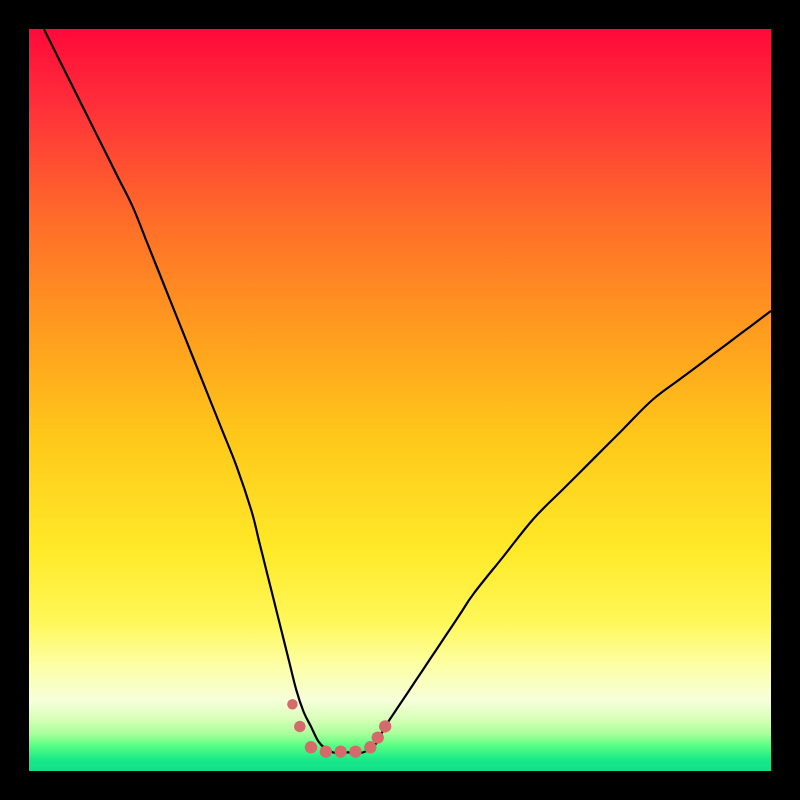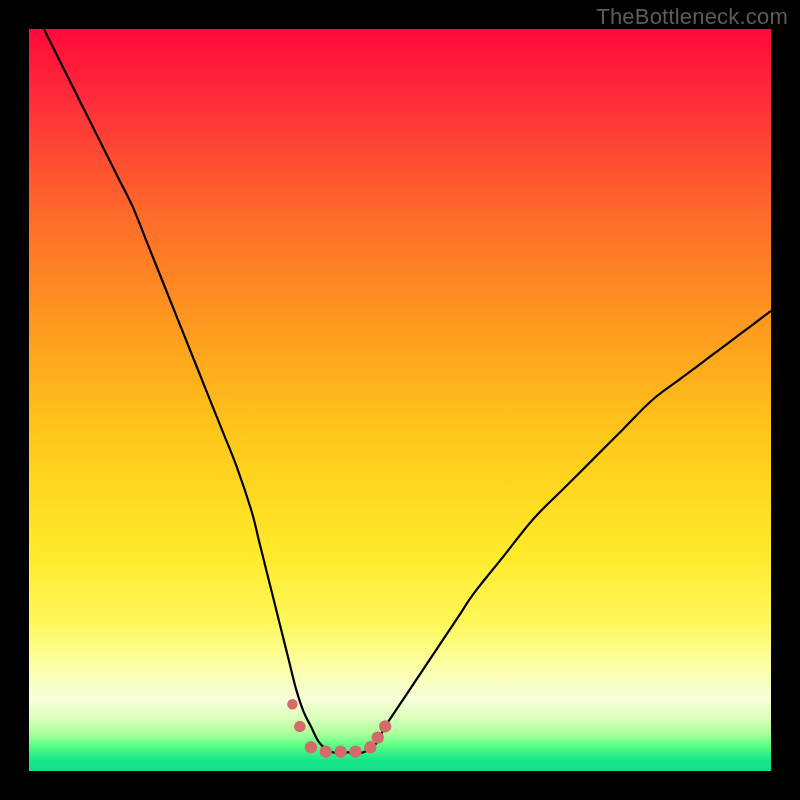--- a/index.html
+++ b/index.html
@@ -78,14 +78,13 @@
           <circle cx="296.80" cy="722.71" r="6.20" fill="#d46a6a" stroke="#d46a6a" stroke-width="0"></circle>
           <circle cx="311.64" cy="722.71" r="6.20" fill="#d46a6a" stroke="#d46a6a" stroke-width="0"></circle>
           <circle cx="326.48" cy="722.71" r="6.20" fill="#d46a6a" stroke="#d46a6a" stroke-width="0"></circle>
           <circle cx="341.32" cy="718.26" r="6.20" fill="#d46a6a" stroke="#d46a6a" stroke-width="0"></circle>
           <circle cx="348.74" cy="708.61" r="6.20" fill="#d46a6a" stroke="#d46a6a" stroke-width="0"></circle>
           <circle cx="356.16" cy="697.48" r="6.20" fill="#d46a6a" stroke="#d46a6a" stroke-width="0"></circle>
         </g>
     </svg>
   </div>
 
-  <div class="watermark">TheBottleneck.com</div>
 </div>
 
 </body></html>

